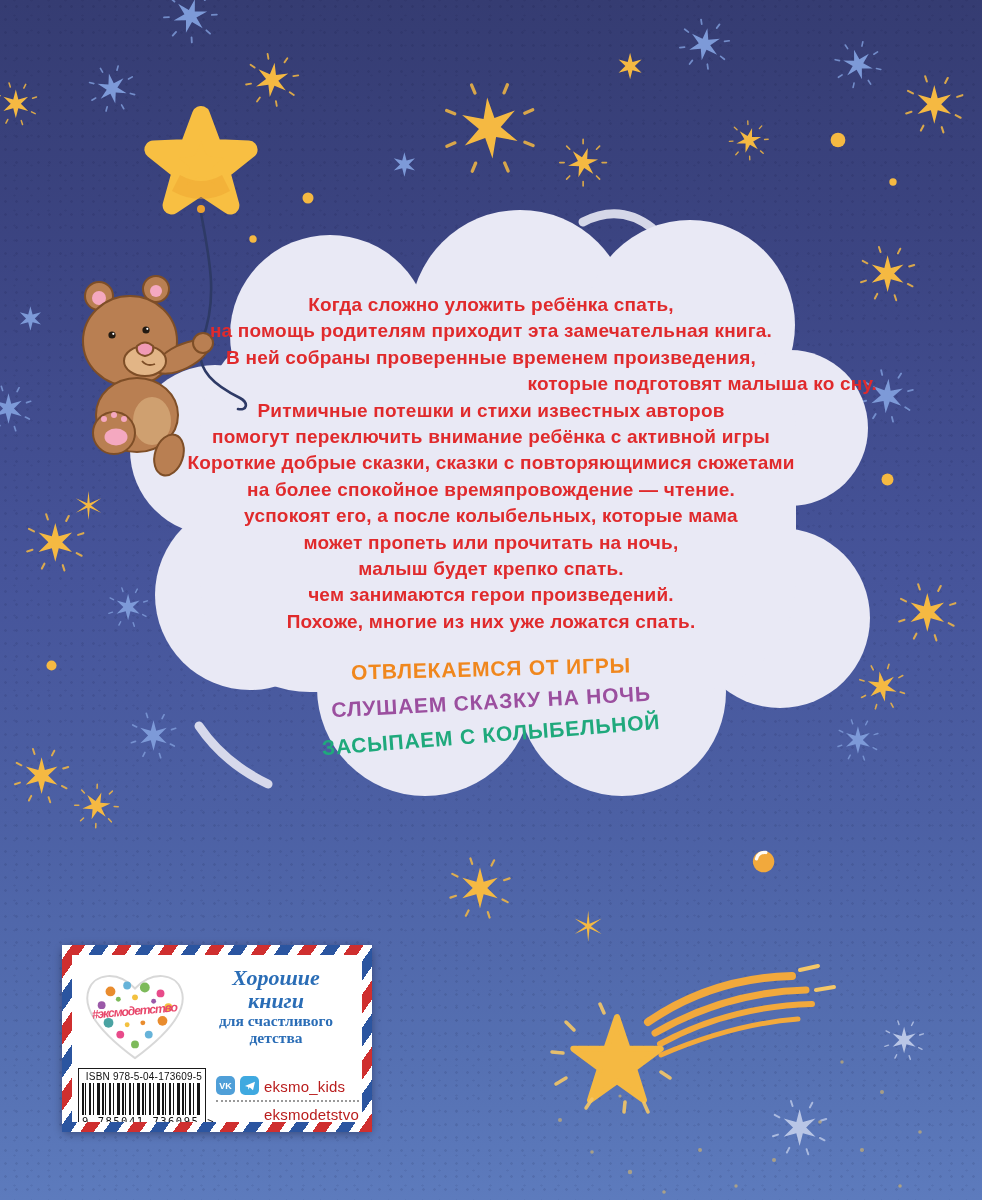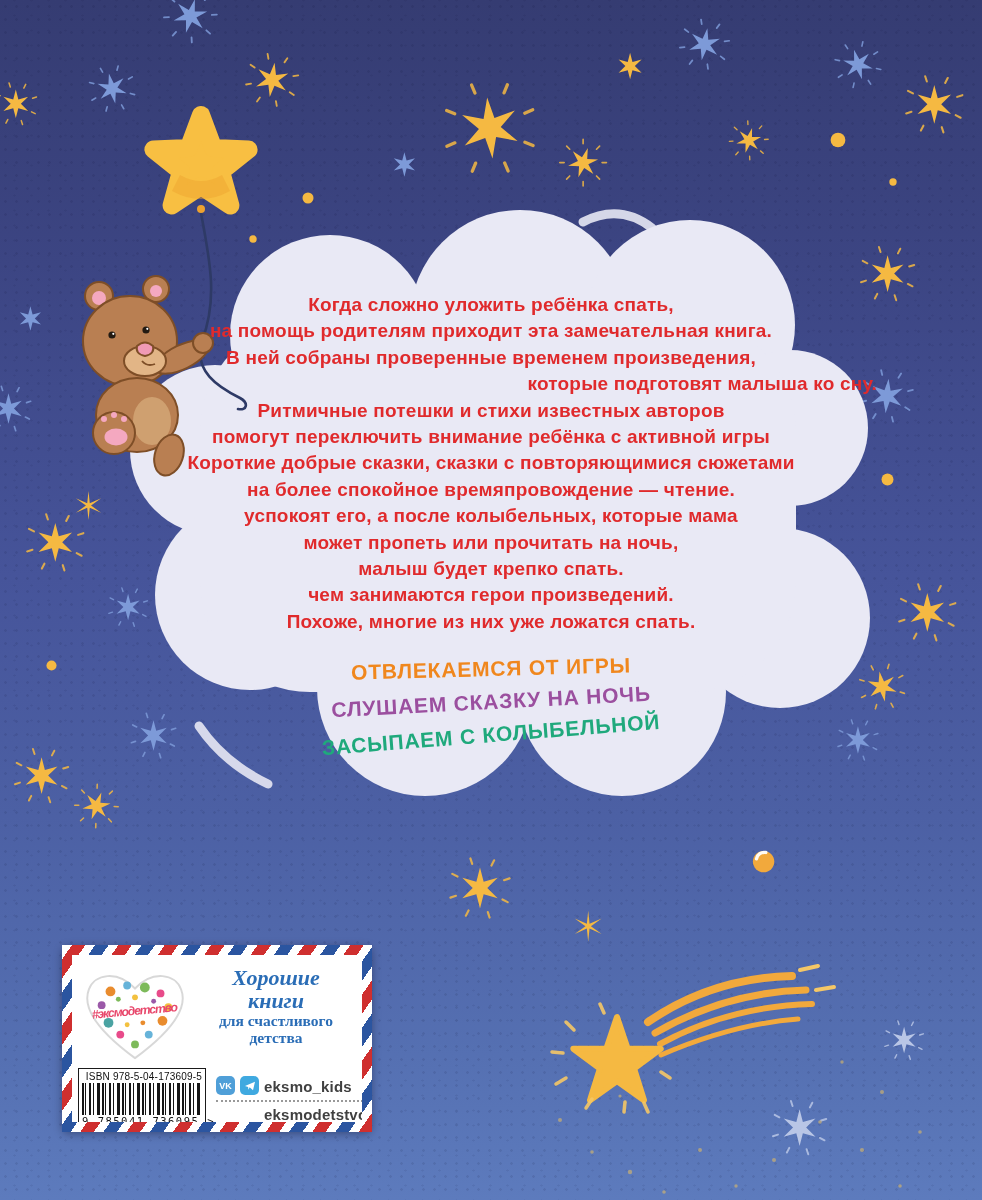--- a/index.html
+++ b/index.html
@@ -61,21 +61,21 @@
   #isbn { font-size:10px; text-align:right; color:#111; letter-spacing:.2px; white-space:nowrap; }
   #bars { height:32px; margin-top:1px;
     background:repeating-linear-gradient(90deg,#151515 0 2px,#fff 2px 3px,#151515 3px 4px,#fff 4px 7px,#151515 7px 9px,#fff 9px 11px,#151515 11px 12px,#fff 12px 15px,#151515 15px 18px,#fff 18px 20px);
   }
   #barcode-digits { font-family:"DejaVu Sans Mono", monospace; font-size:10.5px; letter-spacing:1.5px; text-align:center; color:#111; white-space:nowrap; }
   #social { flex:1; padding:8px 2px 0 10px; }
   .handle-row { display:flex; align-items:flex-end; gap:5px; }
   .icon-badge { width:19px; height:19px; border-radius:5px; display:flex; align-items:center; justify-content:center; flex:0 0 auto; }
   #vk-icon { background:#4f9fd8; color:#fff; font-size:9px; font-weight:bold; }
   #tg-icon { background:#3fa9e0; }
-  .handle-text { font-size:15px; font-weight:bold; color:#404040; letter-spacing:.2px; }
+  .handle-text { font-size:15px; font-weight:normal; color:#b91c1c; letter-spacing:.2px; }
   #handle-divider { border-bottom:2px dotted #999; margin:5px 0 4px 0; }
   #second-handle { padding-left:48px; }
 </style>
 </head>
 <body>
 
 <div id="page">
   <div id="texture"></div>
 
   <div id="star-layer">

